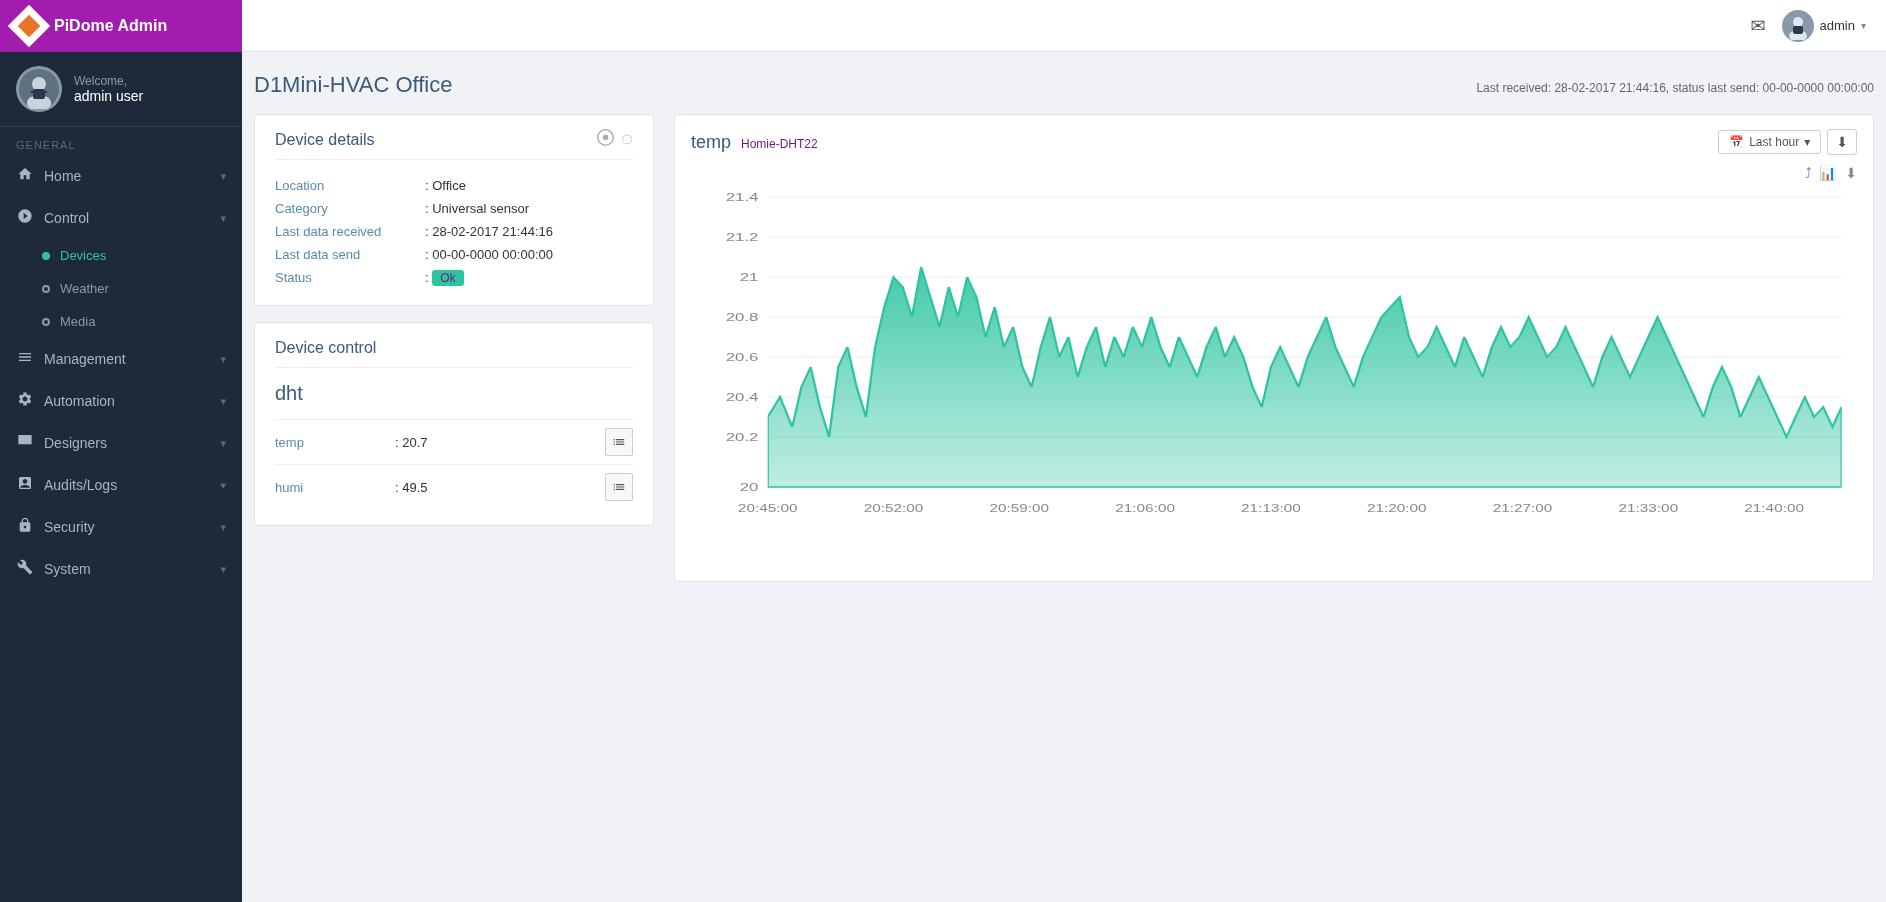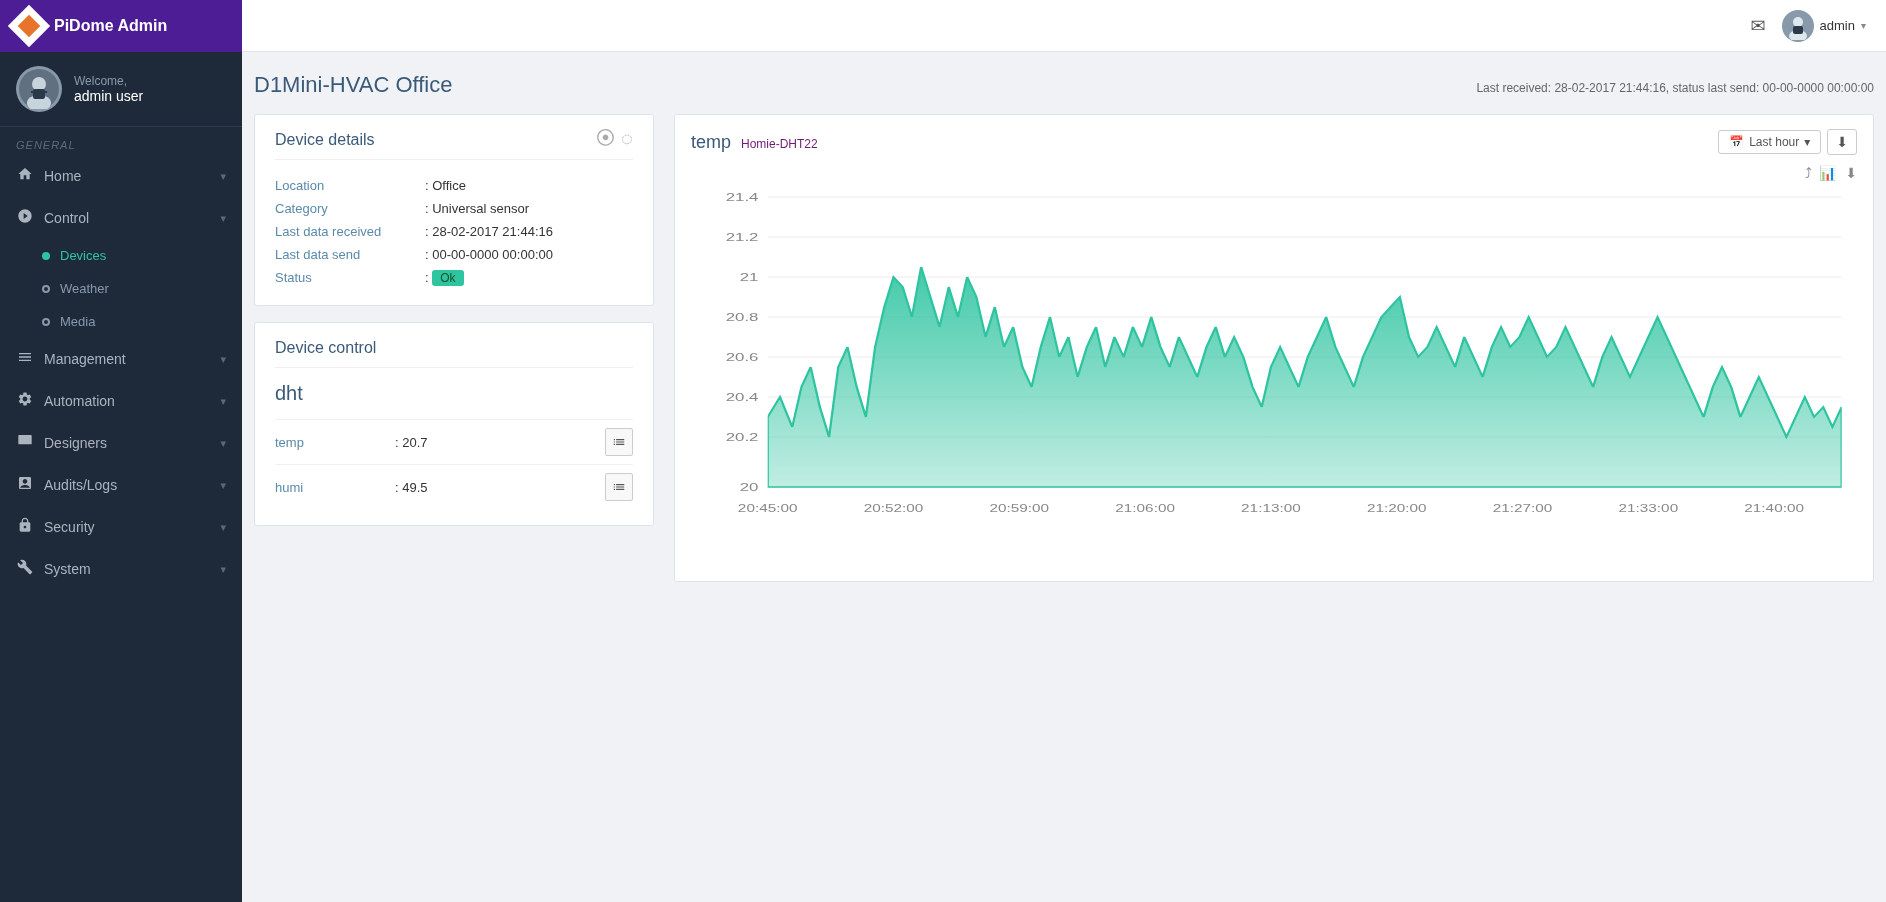--- a/index.html
+++ b/index.html
@@ -10,21 +10,21 @@
       width: 242px;
       min-width: 242px;
       background: #1e2a3a;
       color: #aab4be;
       display: flex;
       flex-direction: column;
       height: 100vh;
       overflow-y: auto;
     }
     #sidebar-header {
-      background: #4c1d95;
+      background: #a21caf;
       display: flex;
       align-items: center;
       padding: 10px 14px;
       gap: 10px;
       min-height: 52px;
     }
     #sidebar-logo-icon {
       width: 30px; height: 30px;
       background: white;
       transform: rotate(45deg);
@@ -61,21 +61,20 @@
     #welcome-text { font-size: 12px; color: #8899aa; }
     #user-name { font-size: 14px; color: #ffffff; font-weight: 500; }
 
     
     .nav-section-label {
       font-size: 11px;
       color: #5a6a7a;
       padding: 12px 16px 4px;
       letter-spacing: 1px;
       text-transform: uppercase;
-      font-style: italic;
     }
     .nav-item {
       display: flex;
       align-items: center;
       justify-content: space-between;
       padding: 11px 16px;
       cursor: pointer;
       color: #aab4be;
       font-size: 14px;
       transition: background 0.15s;
@@ -191,21 +190,21 @@
     }
     .detail-row {
       display: flex;
       padding: 4px 0;
       font-size: 13px;
     }
     .detail-label { color: #5a8aaa; width: 150px; flex-shrink: 0; }
     .detail-value { color: #333; }
     .status-ok {
       background: #2ec4a0;
-      color: #14532d;
+      color: #701a75;
       padding: 1px 8px;
       border-radius: 3px;
       font-size: 12px;
     }
 
     
     .dht-section-title {
       font-size: 20px;
       font-weight: 300;
       color: #3a5a7a;

